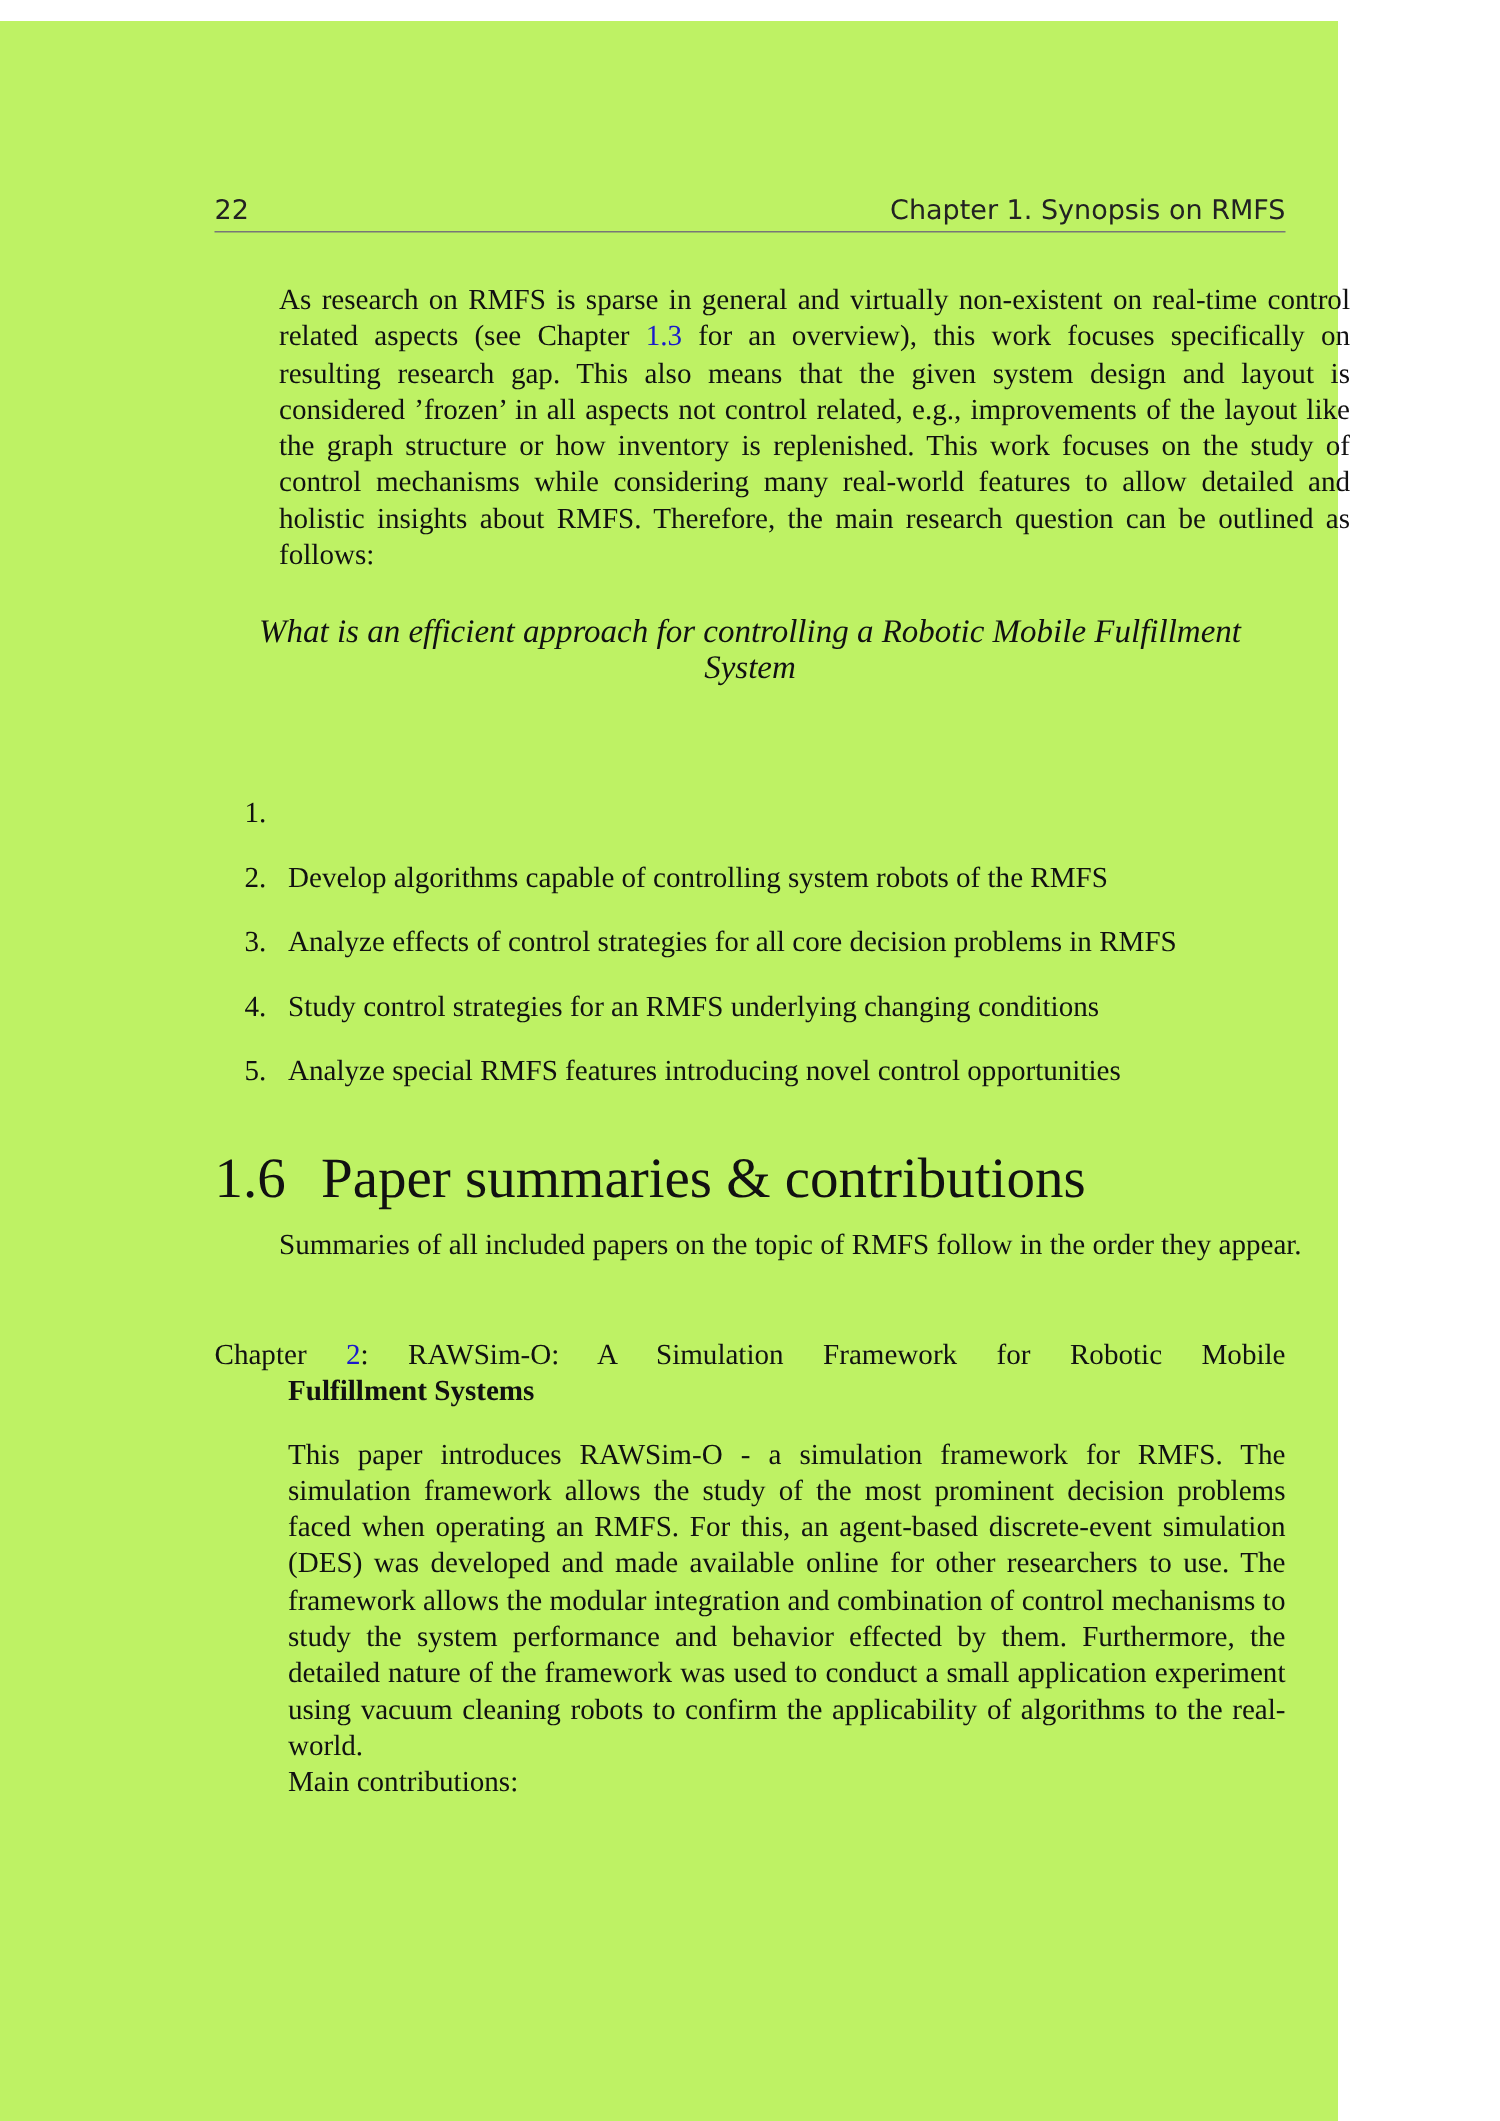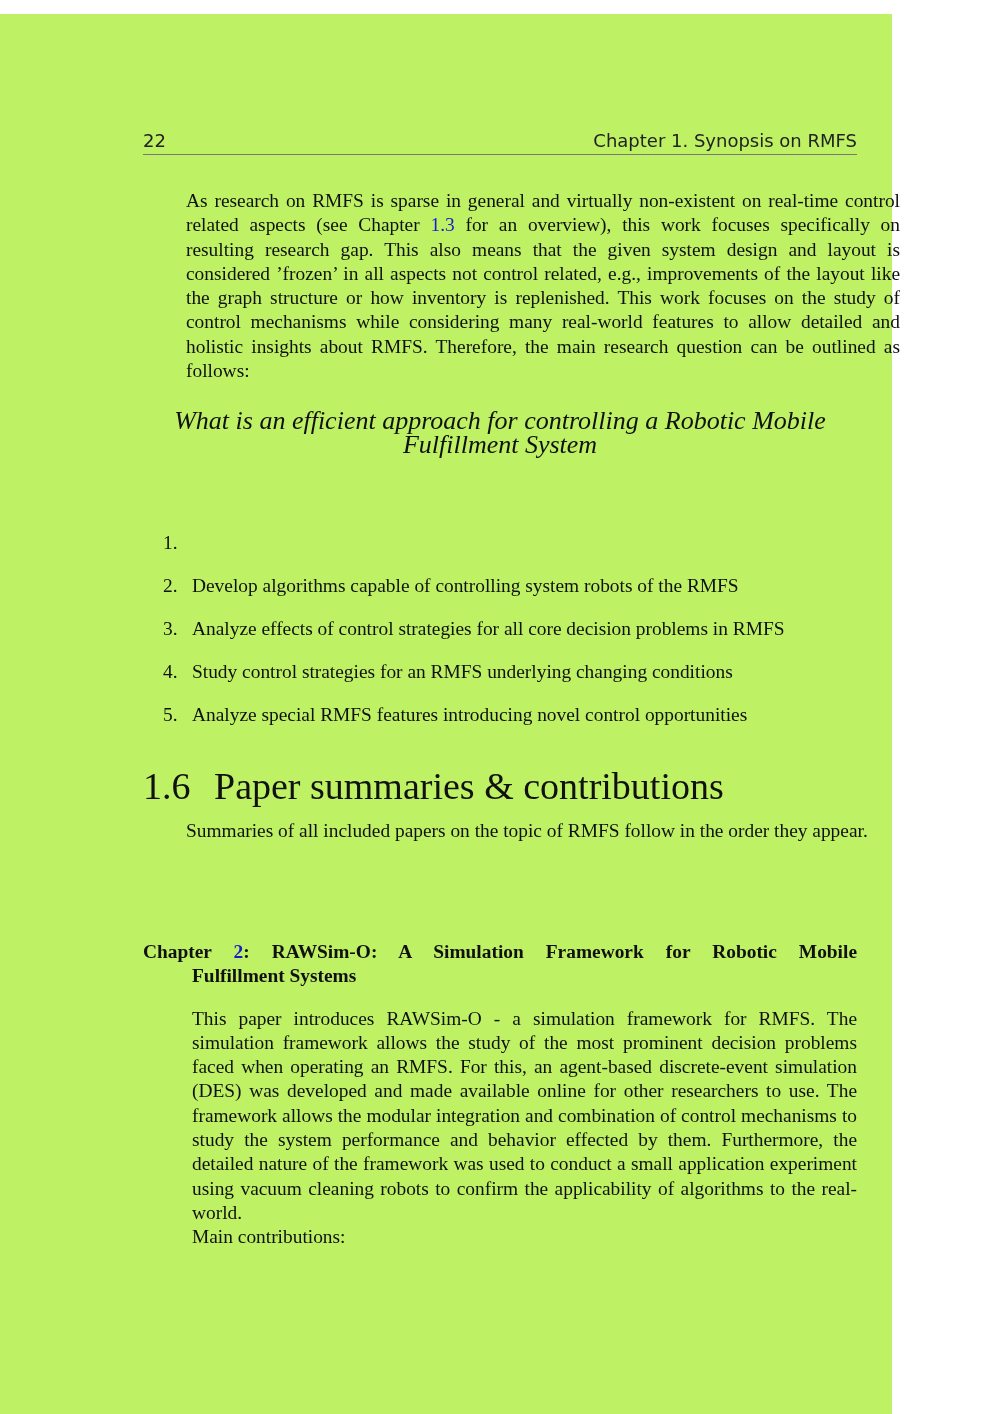--- a/index.html
+++ b/index.html
@@ -3,30 +3,30 @@
 <meta charset="utf-8">
 <style>
   html, body { margin:0; padding:0; background:#ffffff; }
   body { width:1000px; height:1414px; position:relative; overflow:hidden; }
   .page { position:absolute; left:0; top:14px; width:892px; height:1414px; background:#bef264; color:#111; }
   .header { position:absolute; left:143px; top:114px; width:714px; height:26px; border-bottom:1.5px solid #777; font-family:"DejaVu Sans", sans-serif; font-size:18px; color:#222; }
   .header .pnum { position:absolute; left:0; top:2px; }
   .header .ctitle { position:absolute; right:0; top:2px; }
   .body { position:absolute; left:143px; width:714px; font-family:"Liberation Serif", "DejaVu Serif", serif; font-size:19.4px; line-height:24.3px; color:#111;margin-left:43px; }
   .p1 { top:175px; text-align:justify; }
-  .quote { position:absolute; left:143px; top:395px; width:714px; text-align:center; font-family:"Liberation Serif", serif; font-style:italic; font-size:26px; line-height:24.3px; }
+  .quote { position:absolute; left:143px; top:395px; width:714px; text-align:center; font-family:"Liberation Serif", serif; font-style:italic; font-size:22px; line-height:24.3px; }
   .p2 { top:468px; }
   .list { position:absolute; left:163px; top:517px; width:694px; font-family:"Liberation Serif", serif; font-size:19.4px; }
   .list .item { height:43px; line-height:24px; display:flex; }
   .list .num { width:29px; }
   .sec { position:absolute; left:143px; top:750px; font-family:"Liberation Serif", serif; font-size:38px; color:#111; }
   .sec .snum { display:inline-block; width:71px; }
   .p3 { top:805px; text-align:justify; }
   .chap { position:absolute; left:143px; top:878px; width:714px; font-family:"Liberation Serif", serif; font-size:19.4px; line-height:24.3px; }
-  .chap .ctitle { font-weight:bold; text-align:justify; text-align-last:justify;margin-top:48px; }
+  .chap .ctitle { font-weight:normal; text-align:justify; text-align-last:justify; }
   .chap .ctitle2 { font-weight:bold; padding-left:49px; }
   .chap .desc { padding-left:49px; text-align:justify;margin-top:18px; }
   .chap .main { padding-left:49px; }
   .link { color:#1a1acc; }
 </style>
 </head>
 <body>
 
 <div class="page">
 

